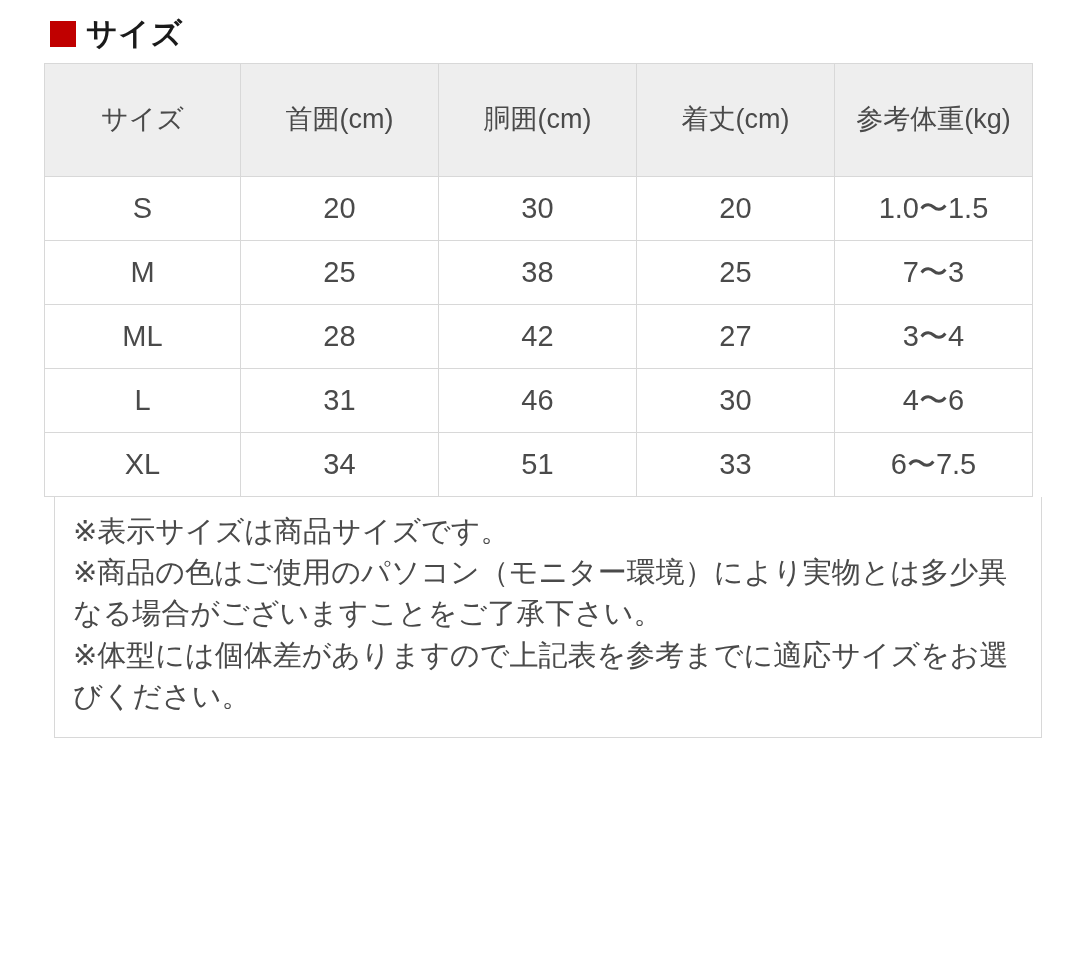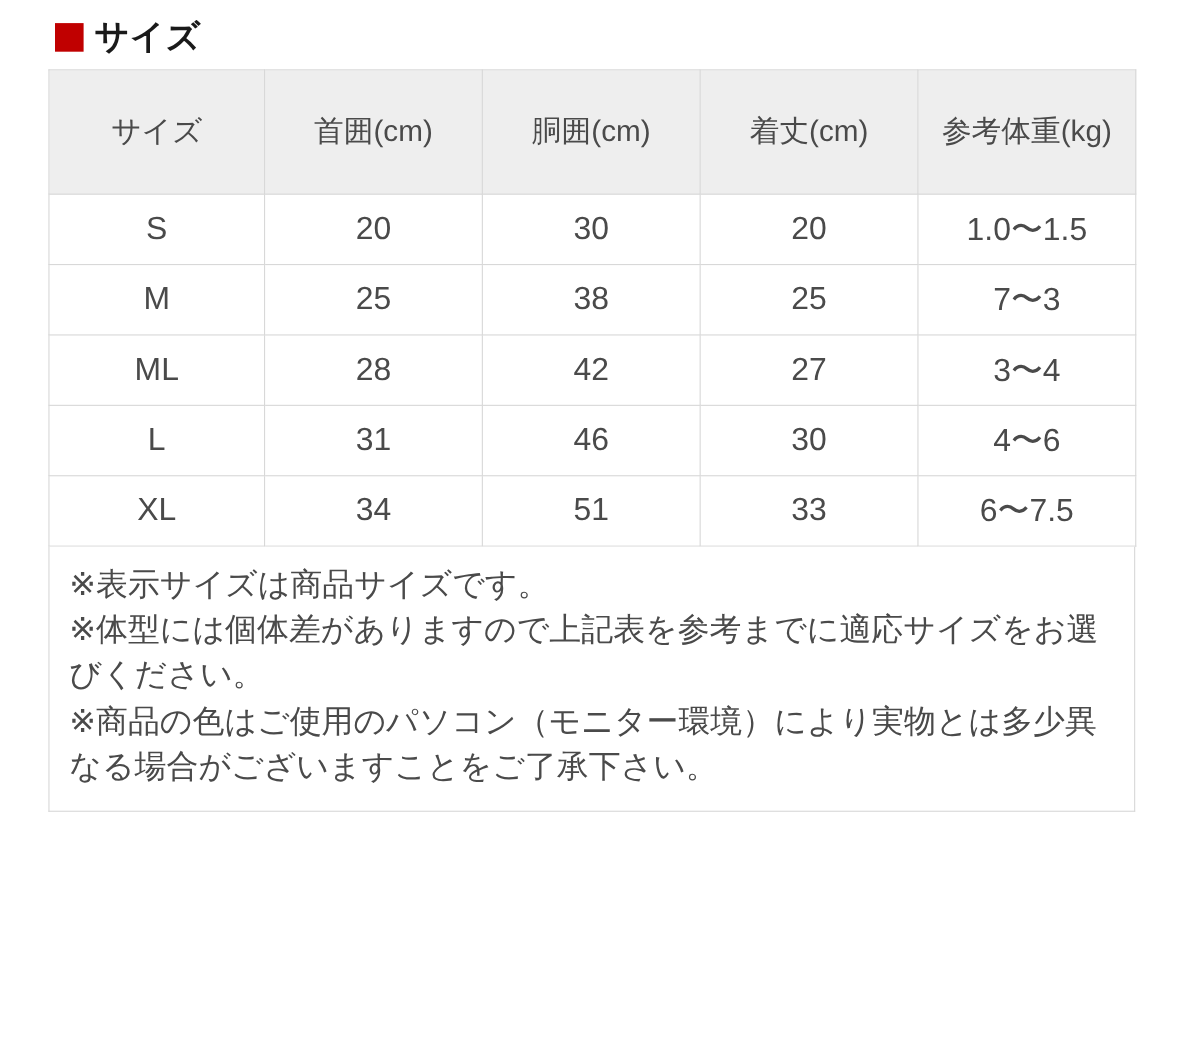--- a/index.html
+++ b/index.html
@@ -77,20 +77,21 @@
   col.c4 { width: 198px; }
   col.c5 { width: 198px; }
 
   .notes-box {
     width: 988px;
     box-sizing: border-box;
     border: 1px solid #d8d8d8;
     border-top: none;
     padding: 14px 18px 20px 18px;
     background: #ffffff;
+    margin-left: 10px;
   }
   .note-line {
     font-size: 29px;
     line-height: 1.42;
     color: #4a4a4a;
     font-family: "DejaVu Sans", "Liberation Sans", sans-serif;
   }
   .bottom-strip {
     position: absolute;
     left: 0;
@@ -161,18 +162,18 @@
         <td>34</td>
         <td>51</td>
         <td>33</td>
         <td>6〜7.5</td>
       </tr>
     </tbody>
   </table>
 
   <div class="notes-box">
     <div class="note-line">※表示サイズは商品サイズです。</div>
+    <div class="note-line">※商品の色はご使用のパソコン（モニター環境）により実物とは多少異なる場合がございますことをご了承下さい。</div>
     <div class="note-line">※体型には個体差がありますので上記表を参考までに適応サイズをお選びください。</div>
-    <div class="note-line">※商品の色はご使用のパソコン（モニター環境）により実物とは多少異なる場合がございますことをご了承下さい。</div>
   </div>
 
   <div class="bottom-strip"></div>
 </div>
 
 </body></html>

